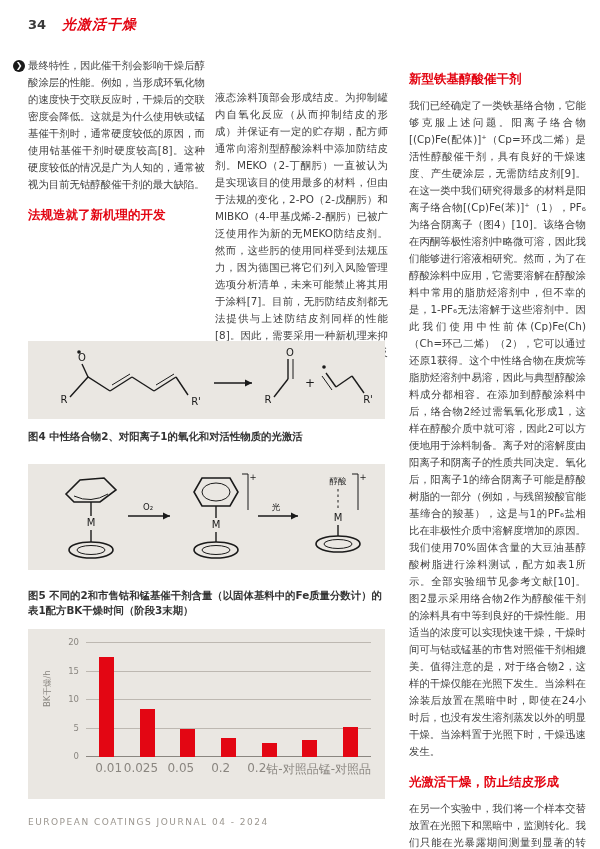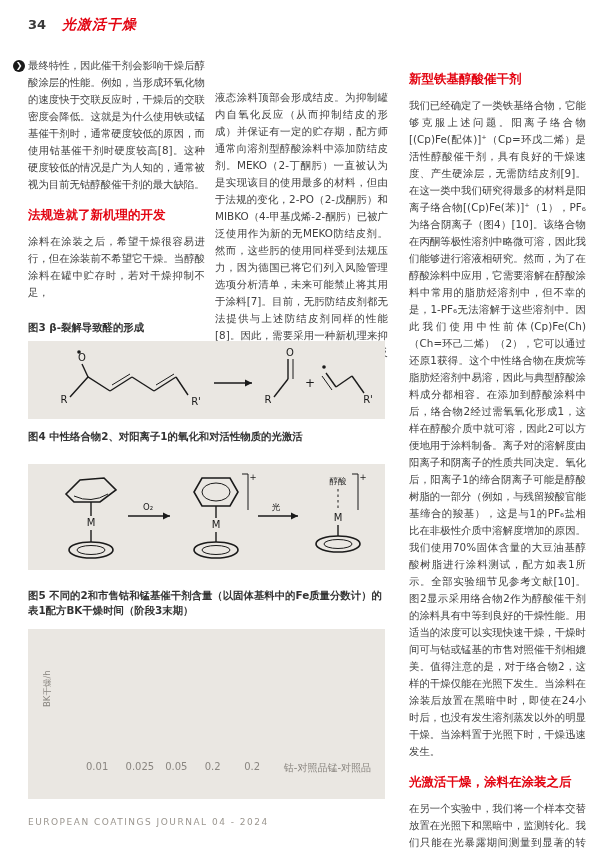--- a/index.html
+++ b/index.html
@@ -52,53 +52,51 @@
   }
   .plot{position:absolute;left:58px;right:14px;top:14px;height:114px;}
   .gridline{position:absolute;left:0;right:0;height:1px;background:#bdb8b1;}
   .gridline.zero{background:#8a8680;}
   .gridline .tick{
     position:absolute;right:100%;margin-right:7px;top:-5px;font-size:8.5px;color:#8a8680;
   }
   .bars{position:absolute;left:0;right:0;top:0;bottom:0;display:flex;justify-content:space-around;align-items:flex-end;}
   .bar{width:15px;}
   .xlabels{position:absolute;left:58px;right:14px;top:132px;display:flex;justify-content:space-around;}
-  .xlabels div{flex:1;text-align:left;font-size:10px;color:#8a8680;white-space:nowrap;}
+  .xlabels div{flex:1;text-align:right;font-size:12px;color:#8a8680;white-space:nowrap;}
   .xaxis-label{position:absolute;left:58px;right:14px;top:147px;text-align:center;font-size:10px;font-weight:bold;color:#3a3a3a;}
   
   .footer{position:absolute;left:28px;top:817px;font-size:9px;color:#9b968f;letter-spacing:1.5px;}
 </style>
 </head>
 <body>
 
 <div class="page">
 
   <div class="page-num">34</div>
   <div class="page-title">光激活干燥</div>
 
   <div class="bullet">❯</div>
 
   <div class="col" id="col1">
     <p>最终特性，因此催干剂会影响干燥后醇酸涂层的性能。例如，当形成环氧化物的速度快于交联反应时，干燥后的交联密度会降低。这就是为什么使用铁或锰基催干剂时，通常硬度较低的原因，而使用钴基催干剂时硬度较高[8]。这种硬度较低的情况是广为人知的，通常被视为目前无钴醇酸催干剂的最大缺陷。</p>
     <div class="red-head">法规造就了新机理的开发</div>
-    <p>涂料在涂装之后，希望干燥很容易进行，但在涂装前不希望它干燥。当醇酸涂料在罐中贮存时，若对干燥抑制不足，</p>
   </div>
 
   <div class="col" id="col2">
     <p>液态涂料顶部会形成结皮。为抑制罐内自氧化反应（从而抑制结皮的形成）并保证有一定的贮存期，配方师通常向溶剂型醇酸涂料中添加防结皮剂。MEKO（2-丁酮肟）一直被认为是实现该目的使用最多的材料，但由于法规的变化，2-PO（2-戊酮肟）和MIBKO（4-甲基戊烯-2-酮肟）已被广泛使用作为新的无MEKO防结皮剂。然而，这些肟的使用同样受到法规压力，因为德国已将它们列入风险管理选项分析清单，未来可能禁止将其用于涂料[7]。目前，无肟防结皮剂都无法提供与上述防结皮剂同样的性能[8]。因此，需要采用一种新机理来抑制醇酸涂料贮存期间不需要的干燥反应。</p>
   </div>
 
   <div class="col" id="col3">
     <div class="red-head first">新型铁基醇酸催干剂</div>
     <p>我们已经确定了一类铁基络合物，它能够克服上述问题。阳离子络合物[(Cp)Fe(配体)]⁺（Cp=环戊二烯）是活性醇酸催干剂，具有良好的干燥速度、产生硬涂层，无需防结皮剂[9]。在这一类中我们研究得最多的材料是阳离子络合物[(Cp)Fe(苯)]⁺（1），PF₆为络合阴离子（图4）[10]。该络合物在丙酮等极性溶剂中略微可溶，因此我们能够进行溶液相研究。然而，为了在醇酸涂料中应用，它需要溶解在醇酸涂料中常用的脂肪烃溶剂中，但不幸的是，1-PF₆无法溶解于这些溶剂中。因此我们使用中性前体(Cp)Fe(Ch)（Ch=环己二烯）（2），它可以通过还原1获得。这个中性络合物在庚烷等脂肪烃溶剂中易溶，因此与典型醇酸涂料成分都相容。在添加到醇酸涂料中后，络合物2经过需氧氧化形成1，这样在醇酸介质中就可溶，因此2可以方便地用于涂料制备。离子对的溶解度由阳离子和阴离子的性质共同决定。氧化后，阳离子1的缔合阴离子可能是醇酸树脂的一部分（例如，与残留羧酸官能基缔合的羧基），这是与1的PF₆盐相比在非极性介质中溶解度增加的原因。我们使用70%固体含量的大豆油基醇酸树脂进行涂料测试，配方如表1所示。全部实验细节见参考文献[10]。图2显示采用络合物2作为醇酸催干剂的涂料具有中等到良好的干燥性能。用适当的浓度可以实现快速干燥，干燥时间可与钴或锰基的市售对照催干剂相媲美。值得注意的是，对于络合物2，这样的干燥仅能在光照下发生。当涂料在涂装后放置在黑暗中时，即使在24小时后，也没有发生溶剂蒸发以外的明显干燥。当涂料置于光照下时，干燥迅速发生。</p>
-    <div class="red-head">光激活干燥，涂料在涂装之后</div>
+    <div class="red-head">光激活干燥，防止结皮形成</div>
     <p>在另一个实验中，我们将一个样本交替放置在光照下和黑暗中，监测转化。我们只能在光暴露期间测量到显著的转化。这些实验表明，1的激活依赖于光，在空气环境下的醇酸介质中，1在黑暗中是稳定的。对照催干剂在黑暗中没有表现出活</p>
   </div>
 
-  <div class="fig-caption" style="top:320px;">图3 β-裂解导致醛的形成</div>
   <div class="fig-panel" id="fig3-box">
     <svg class="struct" width="341" height="70" viewBox="0 0 341 70">
 
       <circle class="dot" cx="43" cy="7" r="1.8"></circle>
       <text x="46" y="16" text-anchor="middle">O</text>
       <line x1="46" y1="19" x2="52" y2="32"></line>
       <text x="28" y="58" text-anchor="middle">R</text>
       <polyline points="34,52 52,32 74,46"></polyline>
       <line x1="74" y1="46" x2="96" y2="32"></line>
       <line class="thin" x1="76" y1="40" x2="94" y2="29"></line>
@@ -165,20 +163,46 @@
       <line x1="302" y1="57" x2="302" y2="68"></line>
       <ellipse cx="302" cy="76" rx="22" ry="8"></ellipse>
       <ellipse class="thin" cx="302" cy="76" rx="14" ry="4.5"></ellipse>
     </svg>
   </div>
 
   <div class="fig-caption" style="top:588px;">图5 不同的2和市售钴和锰基催干剂含量（以固体基料中的Fe质量分数计）的表1配方BK干燥时间（阶段3末期）</div>
   <div class="fig-panel" id="fig5-box">
     <div class="chart">
       <div class="ylab">BK干燥/h</div>
+      <div class="plot" id="plot">
+          <div class="gridline" style="bottom: 100%;">
+            <span class="tick">20</span>
+          </div>
+          <div class="gridline" style="bottom: 75%;">
+            <span class="tick">15</span>
+          </div>
+          <div class="gridline" style="bottom: 50%;">
+            <span class="tick">10</span>
+          </div>
+          <div class="gridline" style="bottom: 25%;">
+            <span class="tick">5</span>
+          </div>
+          <div class="gridline zero" style="bottom: 0%;">
+            <span class="tick">0</span>
+          </div>
+          <div class="bars">
+            <div class="bar" style="height: 87.5%; background: rgb(227, 6, 19);"></div>
+            <div class="bar" style="height: 42.5%; background: rgb(227, 6, 19);"></div>
+            <div class="bar" style="height: 25%; background: rgb(227, 6, 19);"></div>
+            <div class="bar" style="height: 16.5%; background: rgb(227, 6, 19);"></div>
+            <div class="bar" style="height: 12.5%; background: rgb(227, 6, 19);"></div>
+            <div class="bar" style="height: 15%; background: rgb(227, 6, 19);"></div>
+            <div class="bar" style="height: 26.5%; background: rgb(227, 6, 19);"></div>
+          </div>
+        </div>
       <div class="xlabels" id="xlabels">
           <div>0.01</div>
           <div>0.025</div>
           <div>0.05</div>
           <div>0.2</div>
           <div>0.2</div>
           <div>钴-对照品</div>
           <div>锰-对照品</div>
         </div>
     </div>

